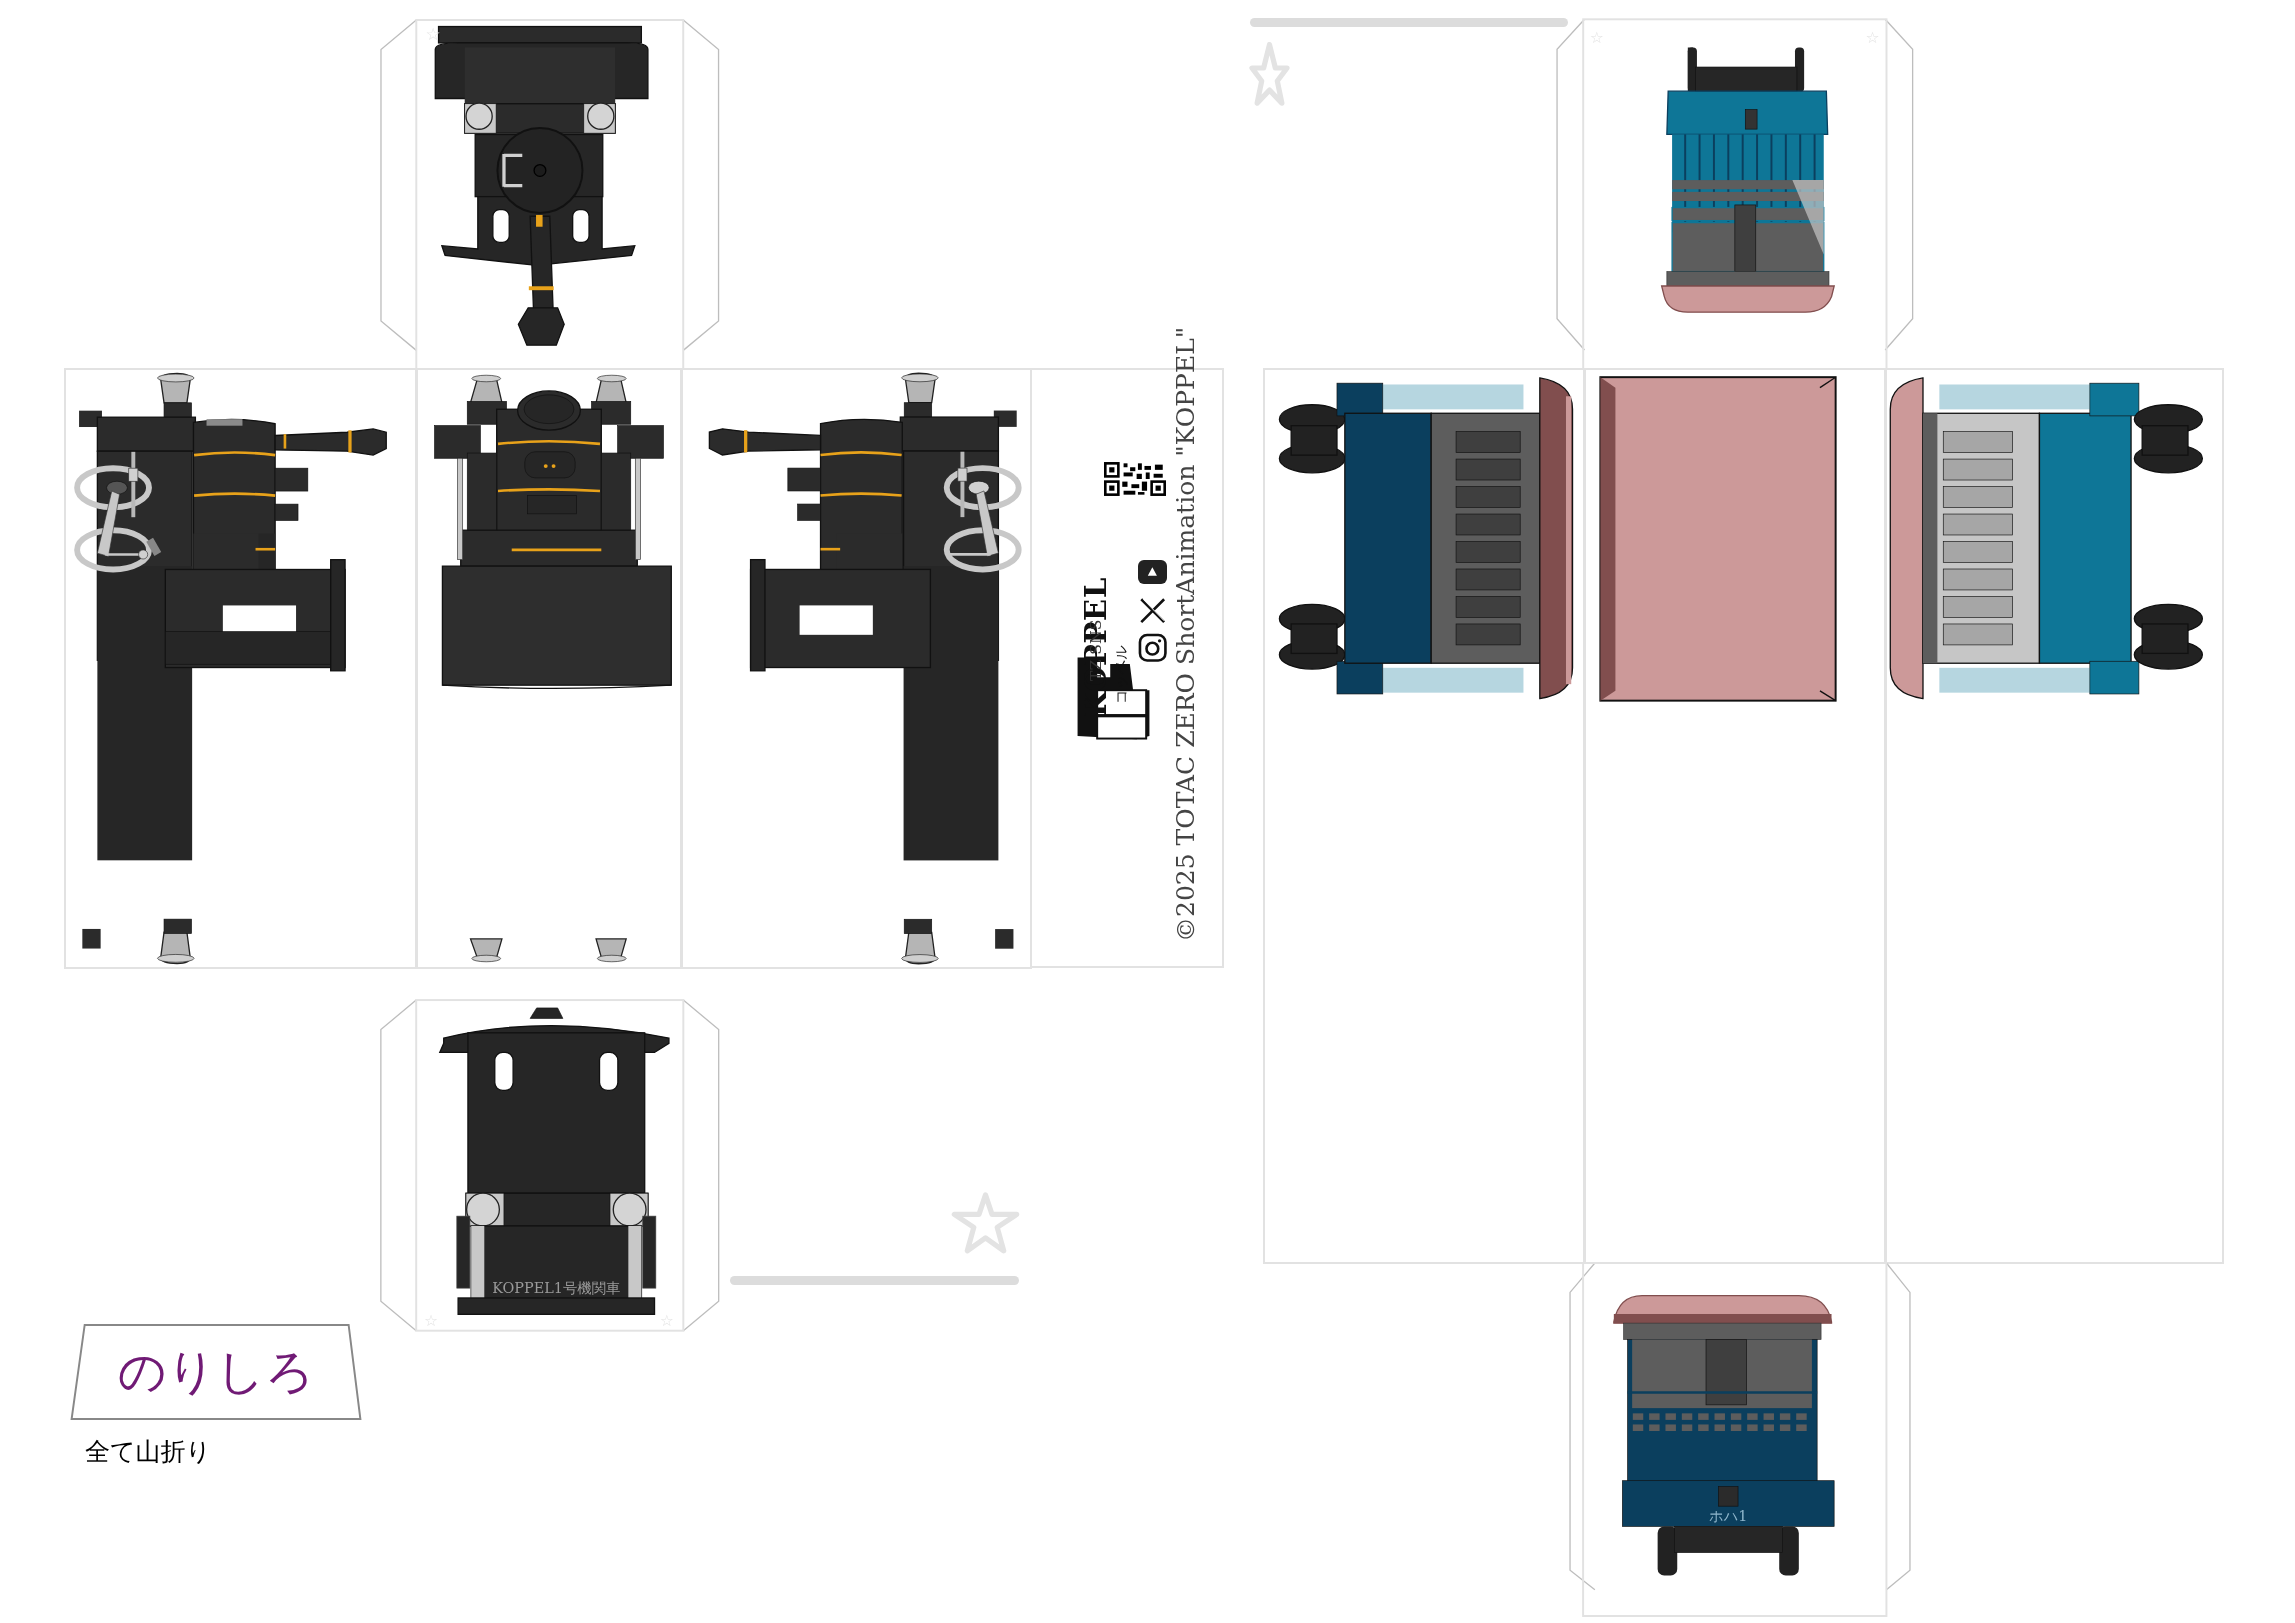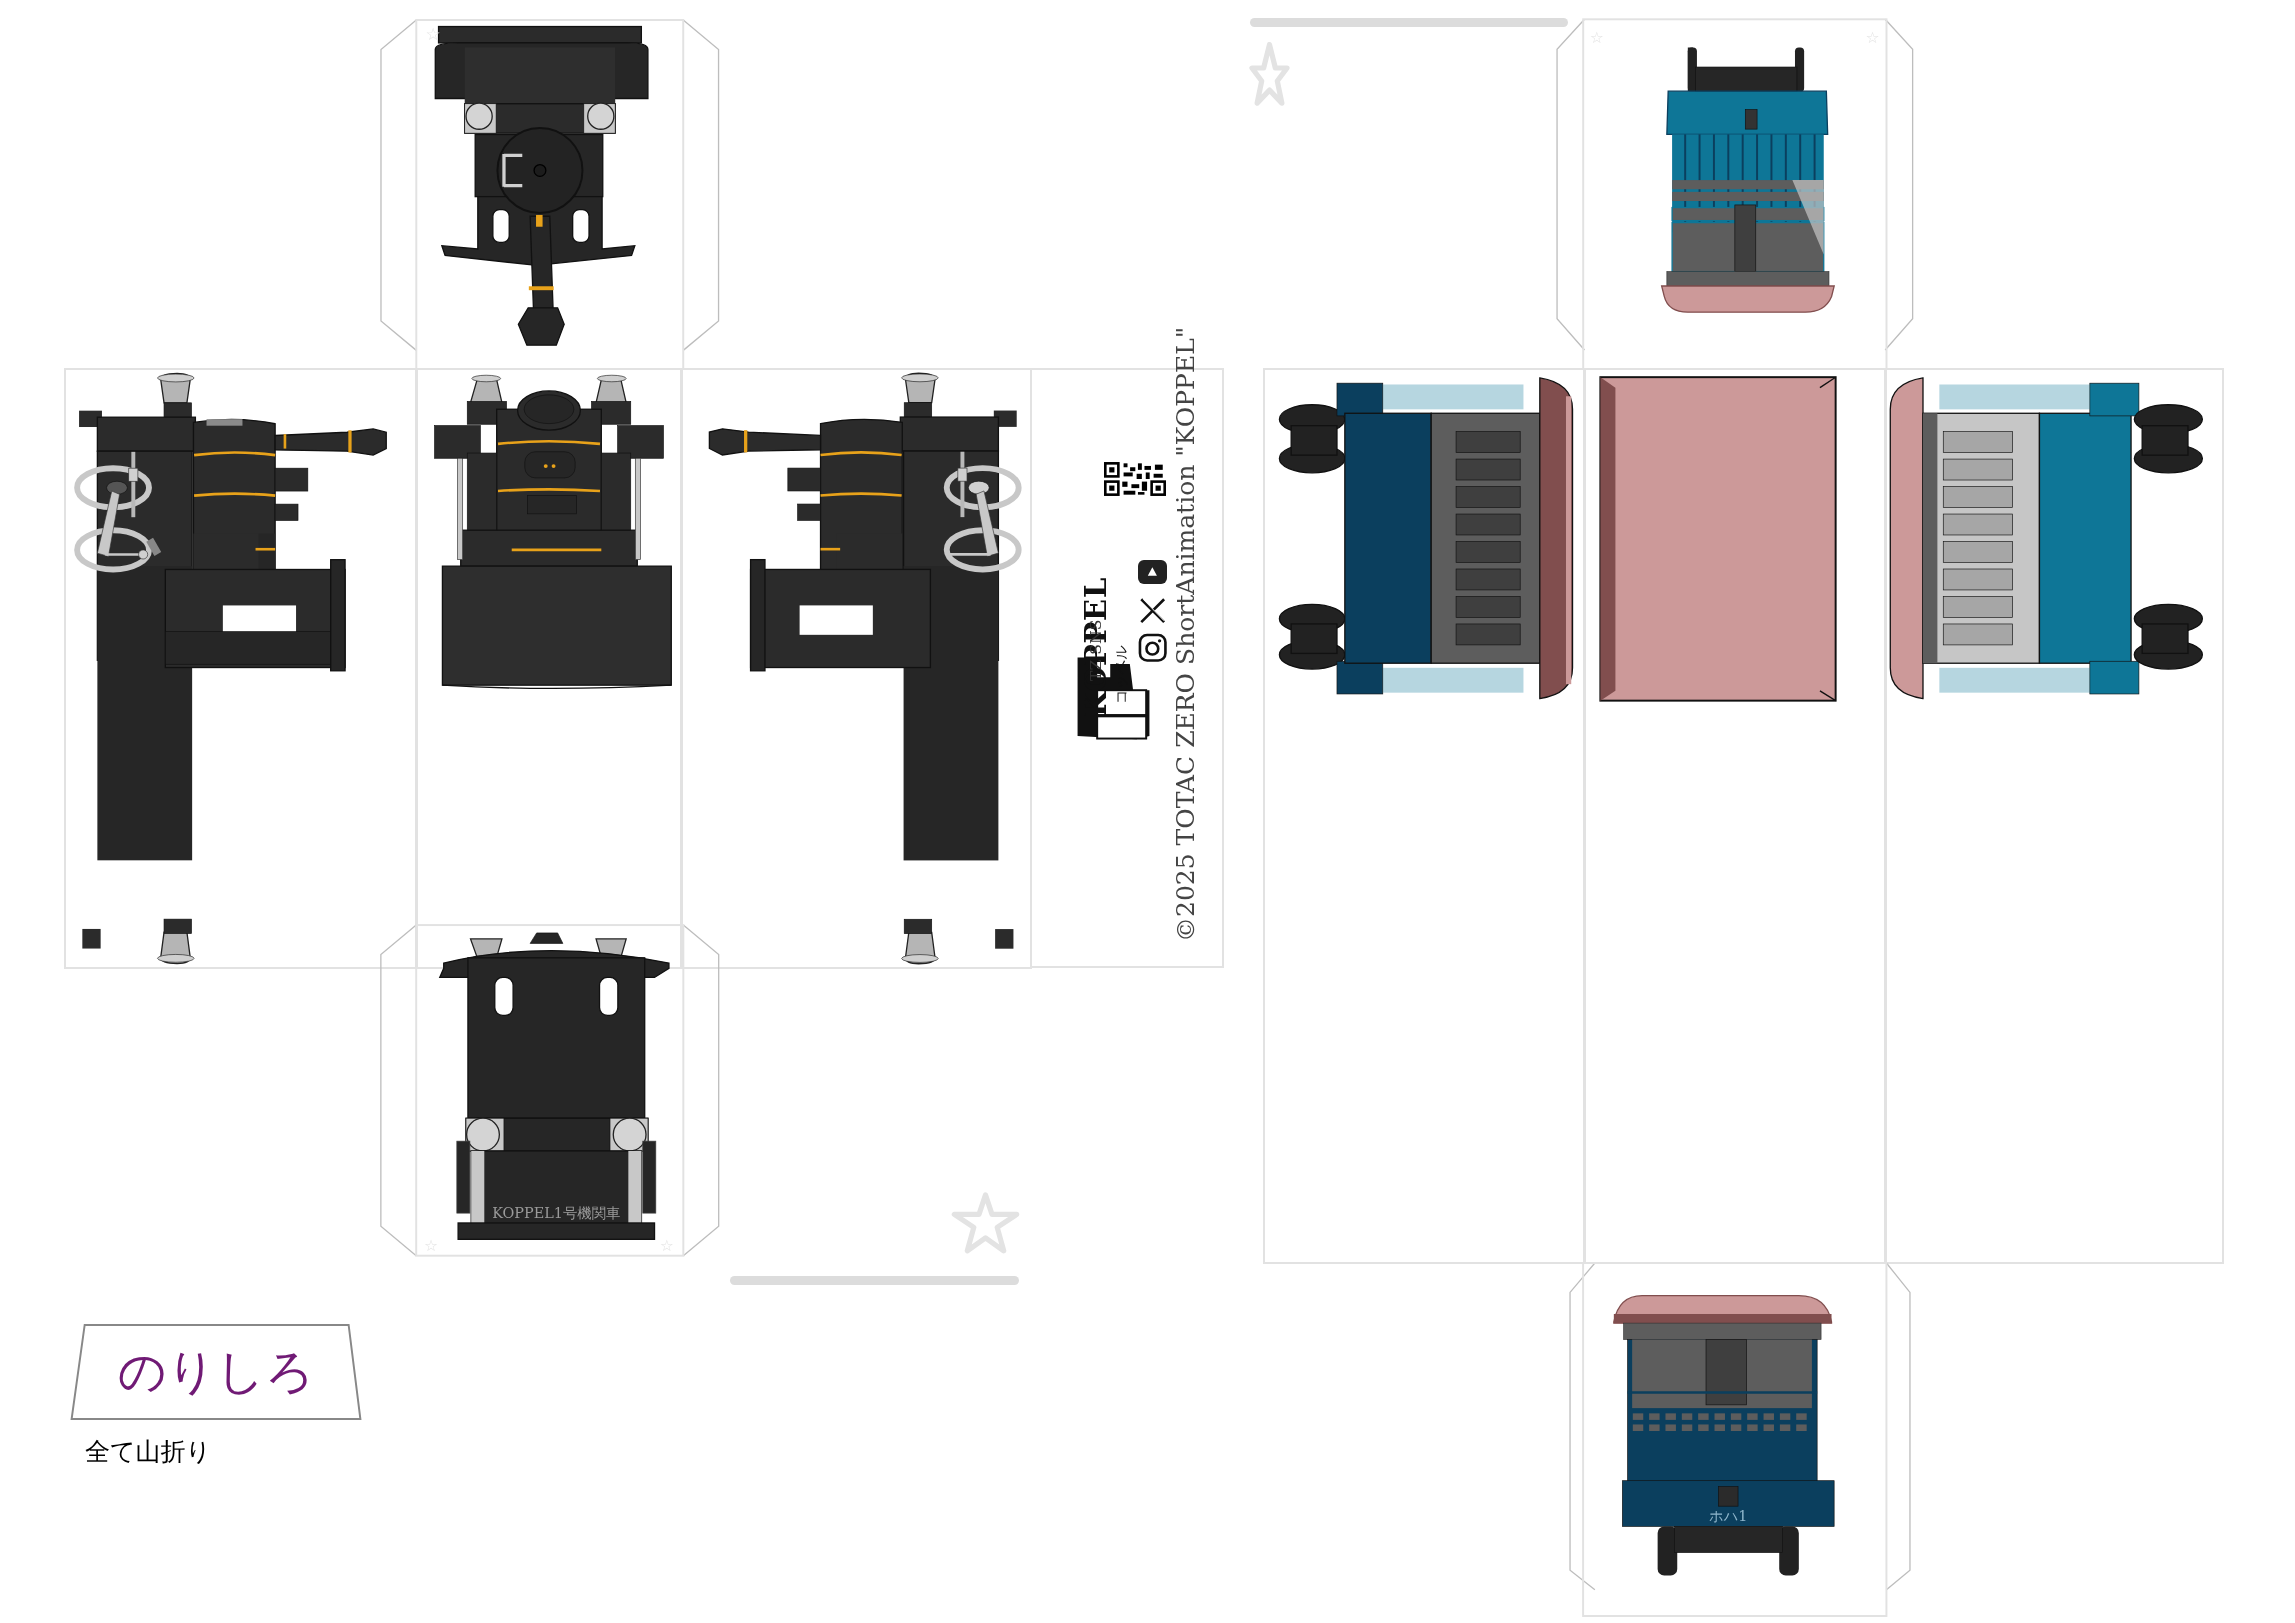--- a/index.html
+++ b/index.html
@@ -235,21 +235,21 @@
     <path d="M10,10 L40,10 L40,40 L60,40 L60,20 L90,20 L95,60 L120,60 L120,130 L100,135 L10,130 Z" fill="#111"></path>
     <rect x="40" y="100" width="75" height="34" fill="#fff" stroke="#111" stroke-width="3"></rect>
     <rect x="40" y="60" width="75" height="38" fill="#fff" stroke="#111" stroke-width="3"></rect>
   </svg>
   <div class="abs" style="left:47px;top:347px;transform-origin:0 0;transform:rotate(-90deg);font-family:'DejaVu Serif',serif;font-weight:bold;font-size:29px;color:#111;letter-spacing:0.7px;">KOPPEL</div>
   <div class="abs" style="left:80px;top:334px;transform-origin:0 0;transform:rotate(-90deg);font-size:14.4px;color:#111;">コッペル</div>
 </div>
 <div class="sns-label">TZ SNS</div>
 <div class="copyright">©2025 TOTAC ZERO ShortAnimation "KOPPEL"</div>
 
-<div class="abs tab" style="left:373px;top:925px;width:347px;height:355px;">
+<div class="abs tab" style="left:373px;top:1000px;width:347px;height:355px;">
   <svg width="347" height="355" viewBox="0 0 530 542">
     <polyline points="66,0 12,45 12,460 66,505" fill="none" stroke="#bdbdbd" stroke-width="2"></polyline>
     <polyline points="474,0 528,45 528,460 474,505" fill="none" stroke="#bdbdbd" stroke-width="2"></polyline>
     <rect x="66" y="0" width="408" height="505" fill="none" stroke="#e2e2e2" stroke-width="3"></rect>
     <path d="M250,12 L282,12 L290,28 L240,28 Z" fill="#262626" stroke="#111"></path>
     <path d="M108,58 Q265,20 452,58 L452,66 L430,80 L102,80 L108,66 Z" fill="#262626" stroke="#111" stroke-width="2"></path>
     <rect x="145" y="50" width="270" height="245" fill="#262626" stroke="#111" stroke-width="2"></rect>
     <rect x="186" y="80" width="28" height="58" rx="12" fill="#fff" stroke="#111" stroke-width="2"></rect>
     <rect x="346" y="80" width="28" height="58" rx="12" fill="#fff" stroke="#111" stroke-width="2"></rect>
     <rect x="142" y="295" width="278" height="50" fill="#262626" stroke="#111" stroke-width="2"></rect>

